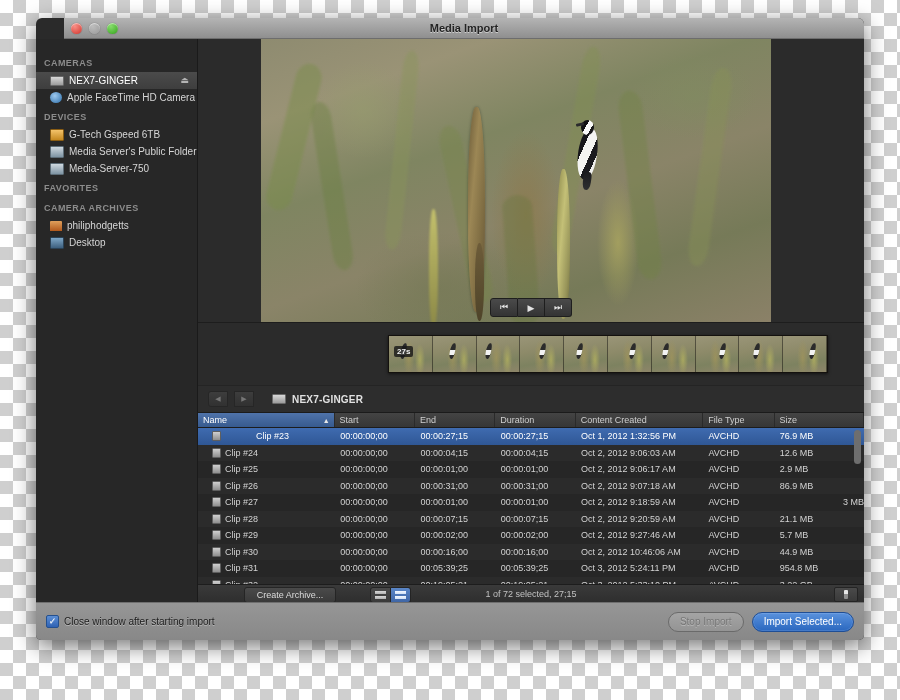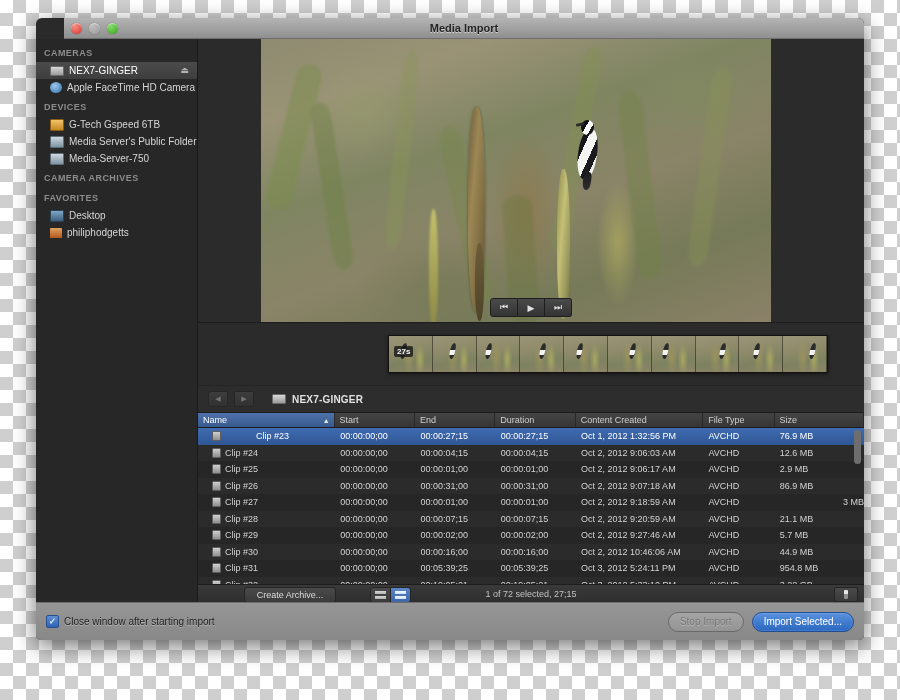--- a/index.html
+++ b/index.html
@@ -50,21 +50,21 @@
     text-shadow: 0 1px 0 rgba(255,255,255,.5);
     pointer-events: none;
   }
   
   #body { flex: 1; display: flex; min-height: 0; }
   
   #sidebar {
     width: 161px; flex: 0 0 161px;
     background: #272727;
     border-right: 1px solid #1a1a1a;
-    padding-top: 9px;
+    padding-top: 19px;
     overflow: hidden;
   }
   .sb-group {
     font-size: 9px; font-weight: bold; letter-spacing: .45px;
     color: #8c8c8c; padding: 6px 0 4px 8px; text-transform: uppercase;
   }
   .sb-group:first-child { padding-top: 0; }
   .sb-item {
     height: 17px; display: flex; align-items: center;
     padding-left: 14px; font-size: 10px; color: #d6d6d6;
@@ -344,30 +344,30 @@
       </div>
       <div class="sb-item">
         <span class="sb-ico ico-net"></span>
         <span>Media Server's Public Folder</span>
       </div>
       <div class="sb-item">
         <span class="sb-ico ico-net"></span>
         <span>Media-Server-750</span>
       </div>
 
+      <div class="sb-group">FAVORITES</div>
+
       <div class="sb-group">CAMERA ARCHIVES</div>
-
-      <div class="sb-group">FAVORITES</div>
+      <div class="sb-item">
+        <span class="sb-ico ico-home"></span>
+        <span>philiphodgetts</span>
+      </div>
       <div class="sb-item">
         <span class="sb-ico ico-desktop"></span>
         <span>Desktop</span>
-      </div>
-      <div class="sb-item">
-        <span class="sb-ico ico-home"></span>
-        <span>philiphodgetts</span>
       </div>
     </div>
 
     <div id="right">
 
       <div id="preview">
         <div id="photo">
 
           <div class="blade" style="left:4%;top:8%;width:26px;height:150px;transform:rotate(14deg);"></div>
           <div class="blade" style="left:12%;top:22%;width:20px;height:170px;transform:rotate(-9deg);background:rgba(104,128,62,.4);"></div>

